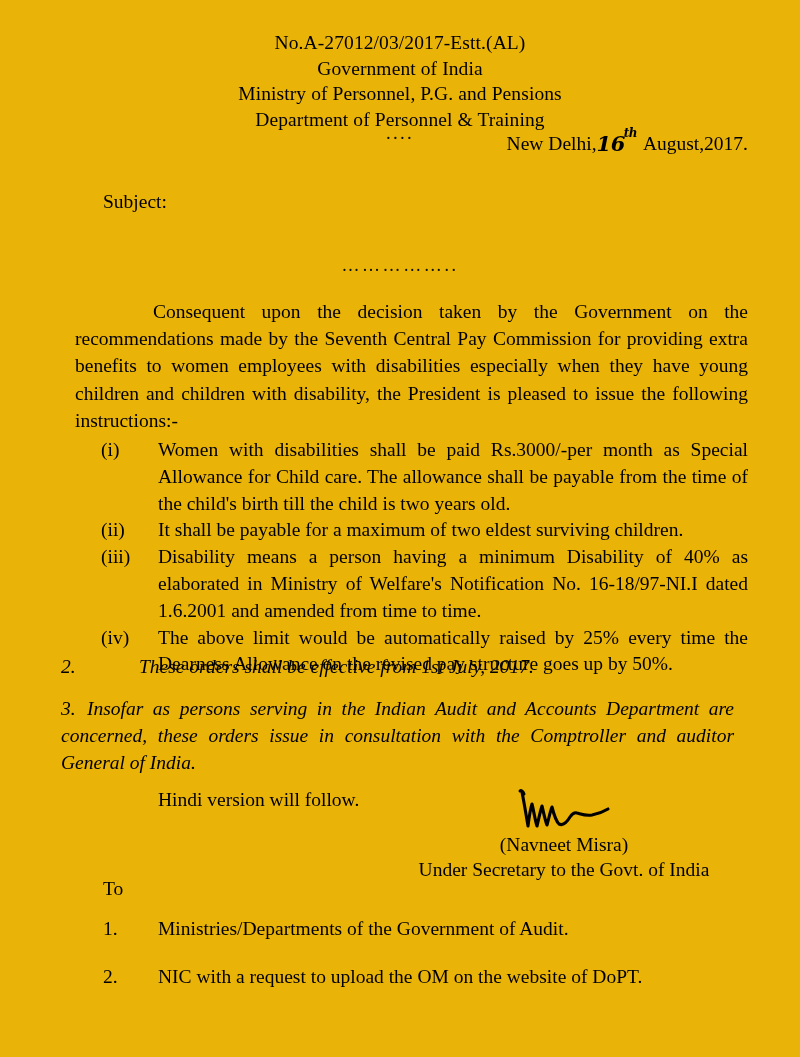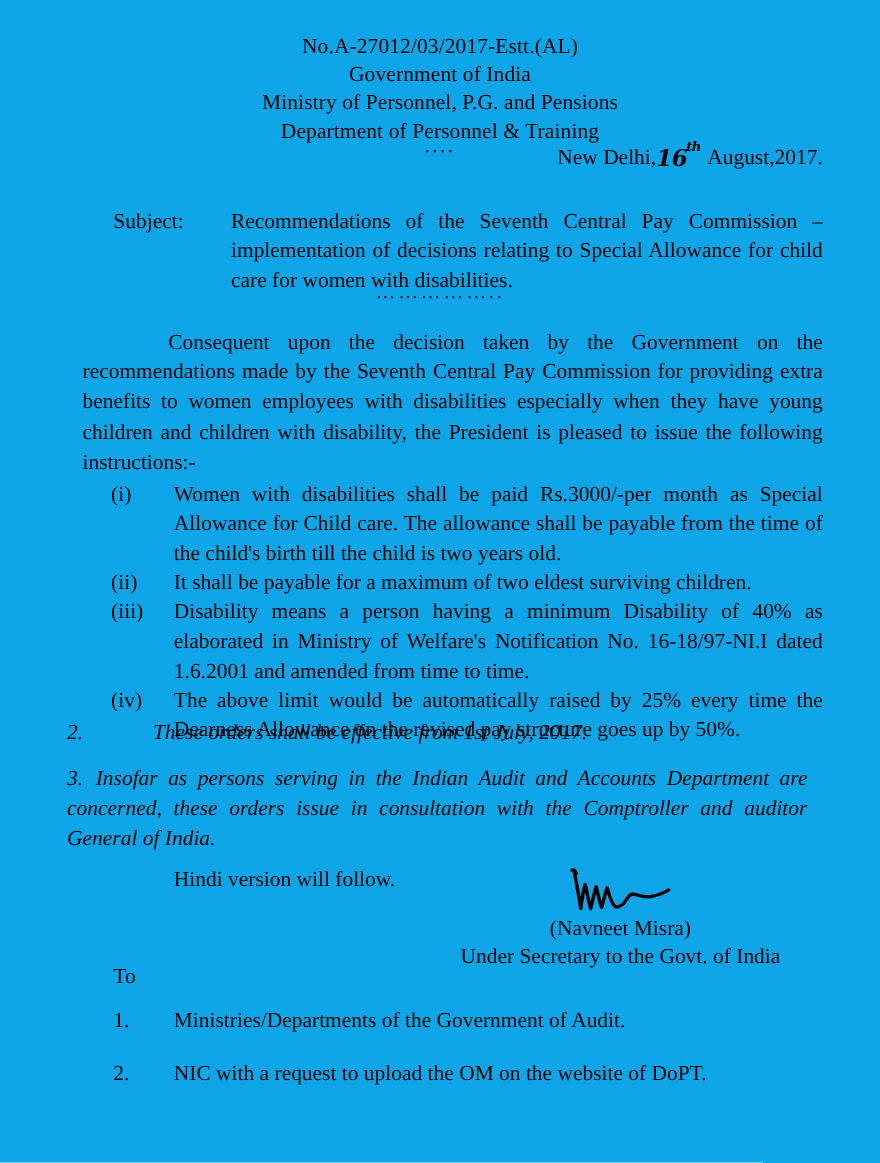--- a/index.html
+++ b/index.html
@@ -8,21 +8,21 @@
     background: #ffffff;
   }
   body {
     font-family: "Liberation Serif", "DejaVu Serif", serif;
     color: #000000;
   }
   #page {
     position: relative;
     width: 800px;
     height: 1057px;
-    background: #0ea5e9;
+    background: #eab308;
     overflow: hidden;
   }
 
   
   .header-block {
     position: absolute;
     left: 0;
     top: 30px;
     width: 800px;
     text-align: center;
@@ -245,25 +245,20 @@
   </div>
 
   <div class="dots-small">....</div>
 
   <div class="date-line">
     <span>New Delhi,</span><span class="hand-date">16</span><span class="hand-sup">th</span>&nbsp;<span>August,2017.</span>
   </div>
 
   <div class="subject-row">
     <div class="subject-label">Subject:</div>
-    <div class="subject-text">
-      <span class="just">Recommendations of the Seventh Central Pay Commission –</span>
-      <span class="just">implementation of decisions relating to Special Allowance for child</span>
-      <span>care for women with disabilities.</span>
-    </div>
   </div>
 
   <div class="dots-long">……………..</div>
 
   <div class="body-para">Consequent upon the decision taken by the Government on the recommendations made by the Seventh Central Pay Commission for providing extra benefits to women employees with disabilities especially when they have young children and children with disability, the President is pleased to issue the following instructions:-</div>
 
   <div class="roman-list">
     <div class="roman-item">
       <span class="roman-marker">(i)</span>
       <span>Women with disabilities shall be paid Rs.3000/-per month as Special Allowance for Child care. The allowance shall be payable from the time of the child's birth till the child is two years old.</span>

